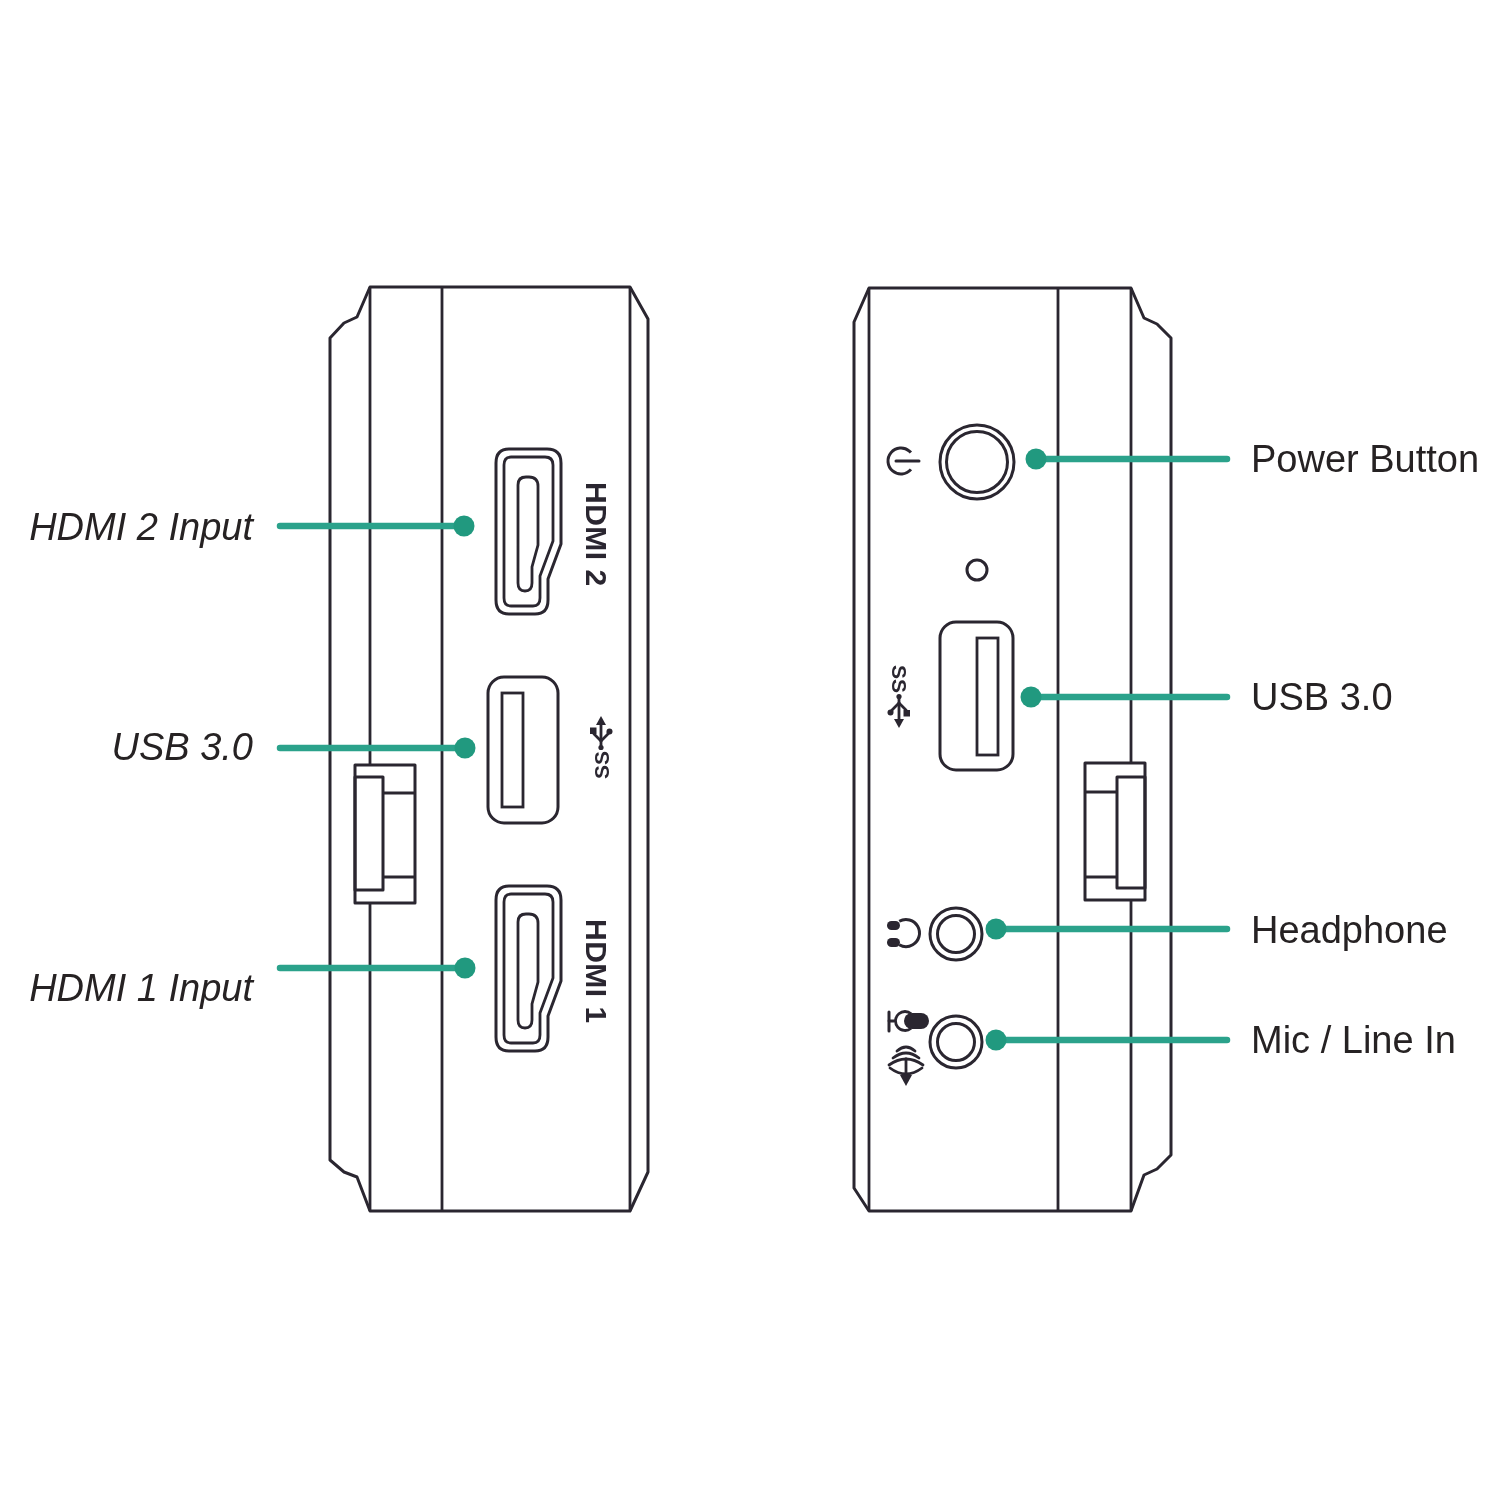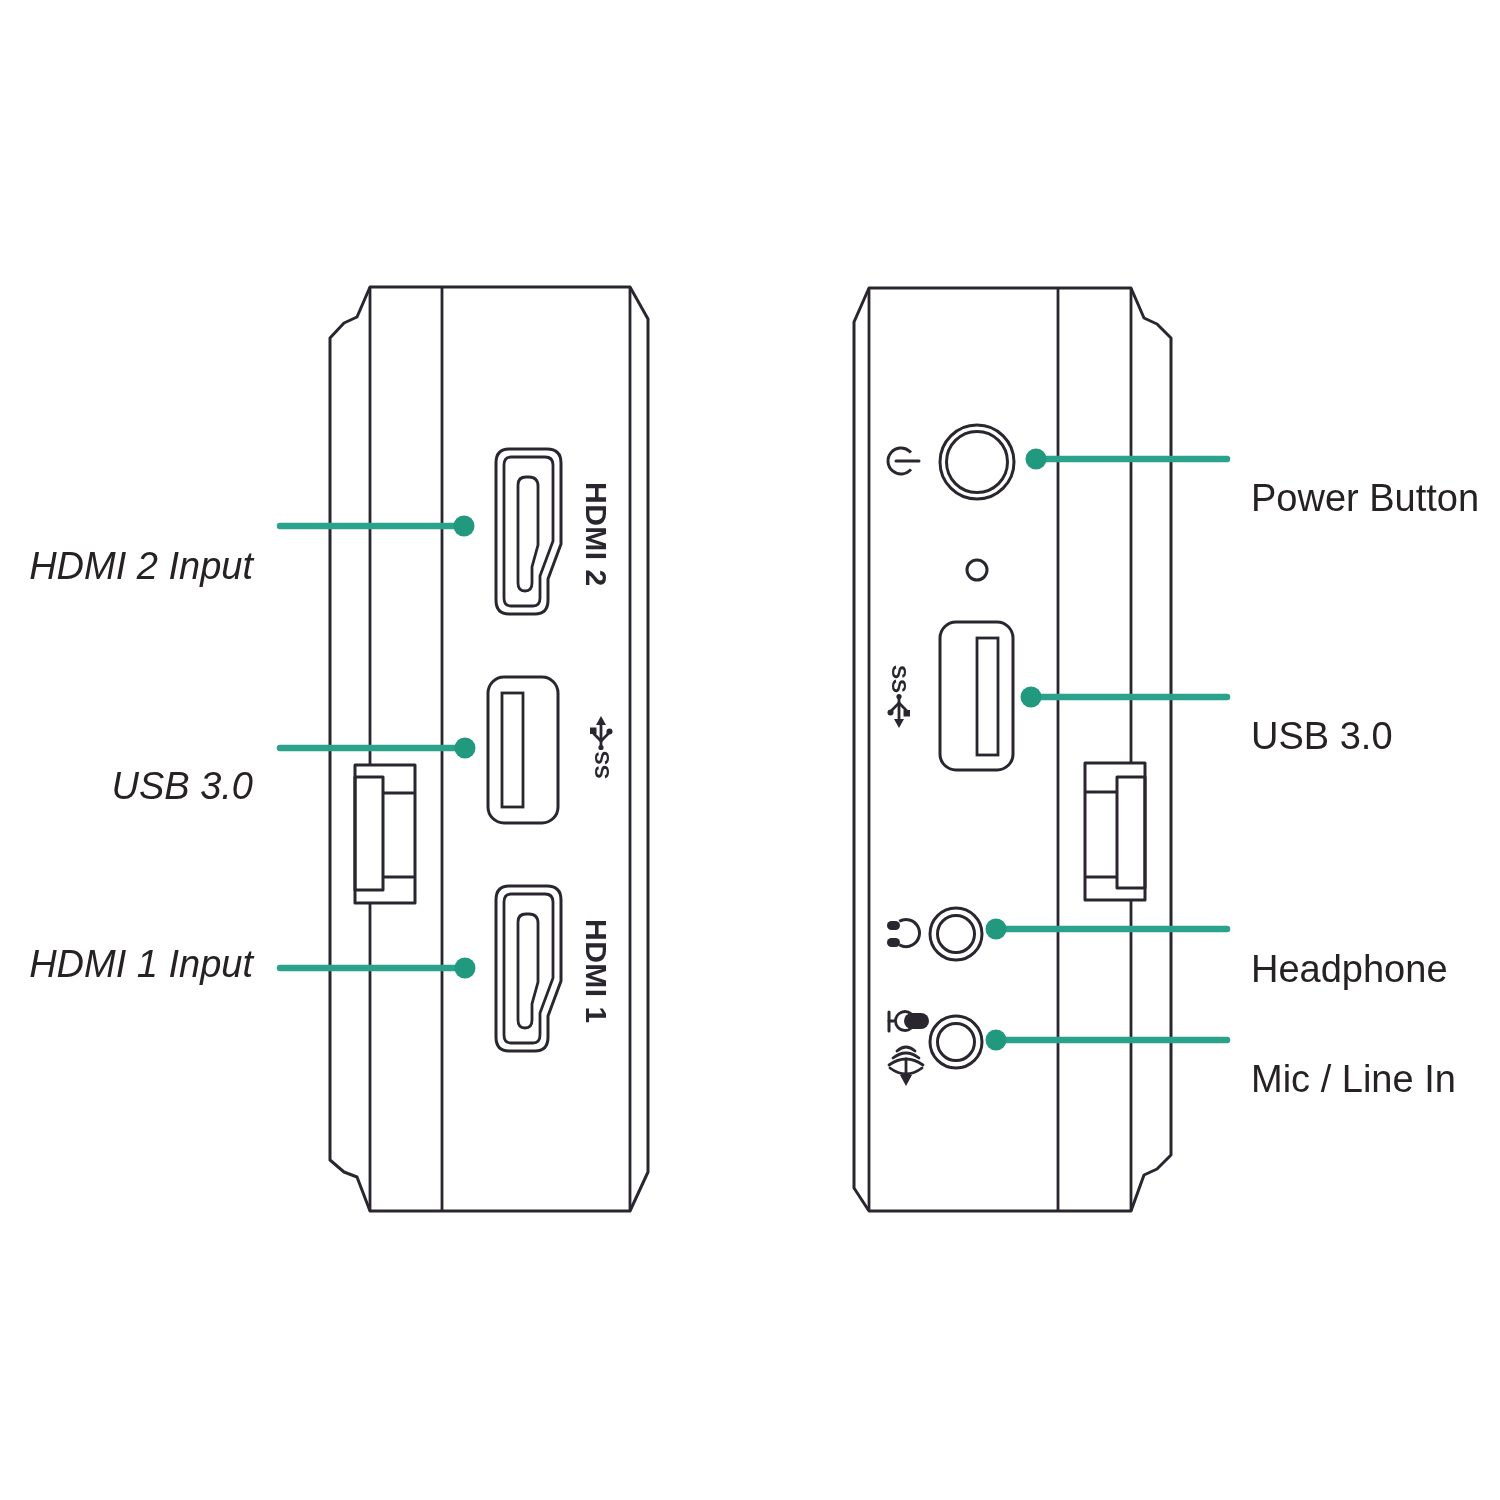--- a/index.html
+++ b/index.html
@@ -11,21 +11,21 @@
   svg{position:absolute;inset:0;}
   .outline{fill:#fff;stroke:var(--ink);stroke-width:3;stroke-linejoin:round;}
   .stroke{fill:none;stroke:var(--ink);stroke-width:3;stroke-linejoin:round;}
   .thin{fill:none;stroke:var(--ink);stroke-width:2.8;}
   .fillink{fill:var(--ink);stroke:none;}
   .round{stroke-linecap:round;}
   .teal-line{fill:none;stroke:var(--line);stroke-width:6.5;stroke-linecap:round;}
   .teal-dot{fill:var(--dot);stroke:none;}
   .port-text{font:700 30px "Liberation Sans",sans-serif;fill:var(--ink);letter-spacing:.5px;}
   .ss-text{font:700 21px "Liberation Sans",sans-serif;fill:var(--ink);}
-  .label{position:absolute;font:400 38px/46px "Liberation Sans",sans-serif;color:var(--text);white-space:nowrap;margin-top:39px;}
+  .label{position:absolute;font:400 38px/46px "Liberation Sans",sans-serif;color:var(--text);white-space:nowrap;}
   .label.right-col{left:1251px;}
   .label.left-col{right:1247px;text-align:right;font-style:italic;}
 </style>
 </head>
 <body>
 
 <div class="canvas">
 
   <svg viewBox="0 0 1500 1500" width="1500" height="1500">
 
@@ -170,19 +170,19 @@
       <path class="teal-line" d="M996,929 H1227"></path>
       <circle class="teal-dot" cx="996" cy="929" r="10.5"></circle>
 
       <path class="teal-line" d="M996,1040 H1227"></path>
       <circle class="teal-dot" cx="996" cy="1040" r="10.5"></circle>
     </g>
   </svg>
 
   <div class="label left-col" style="top:504px;">HDMI 2 Input</div>
   <div class="label left-col" style="top:724px;">USB 3.0</div>
-  <div class="label left-col" style="top:902px;text-align:center;">HDMI 1 Input</div>
+  <div class="label left-col" style="top:965px;text-align:center;">HDMI 1 Input</div>
 
   <div class="label right-col" style="top:436px;">Power Button</div>
   <div class="label right-col" style="top:674px;">USB 3.0</div>
   <div class="label right-col" style="top:907px;">Headphone</div>
   <div class="label right-col" style="top:1017px;">Mic / Line In</div>
 </div>
 
 </body></html>

